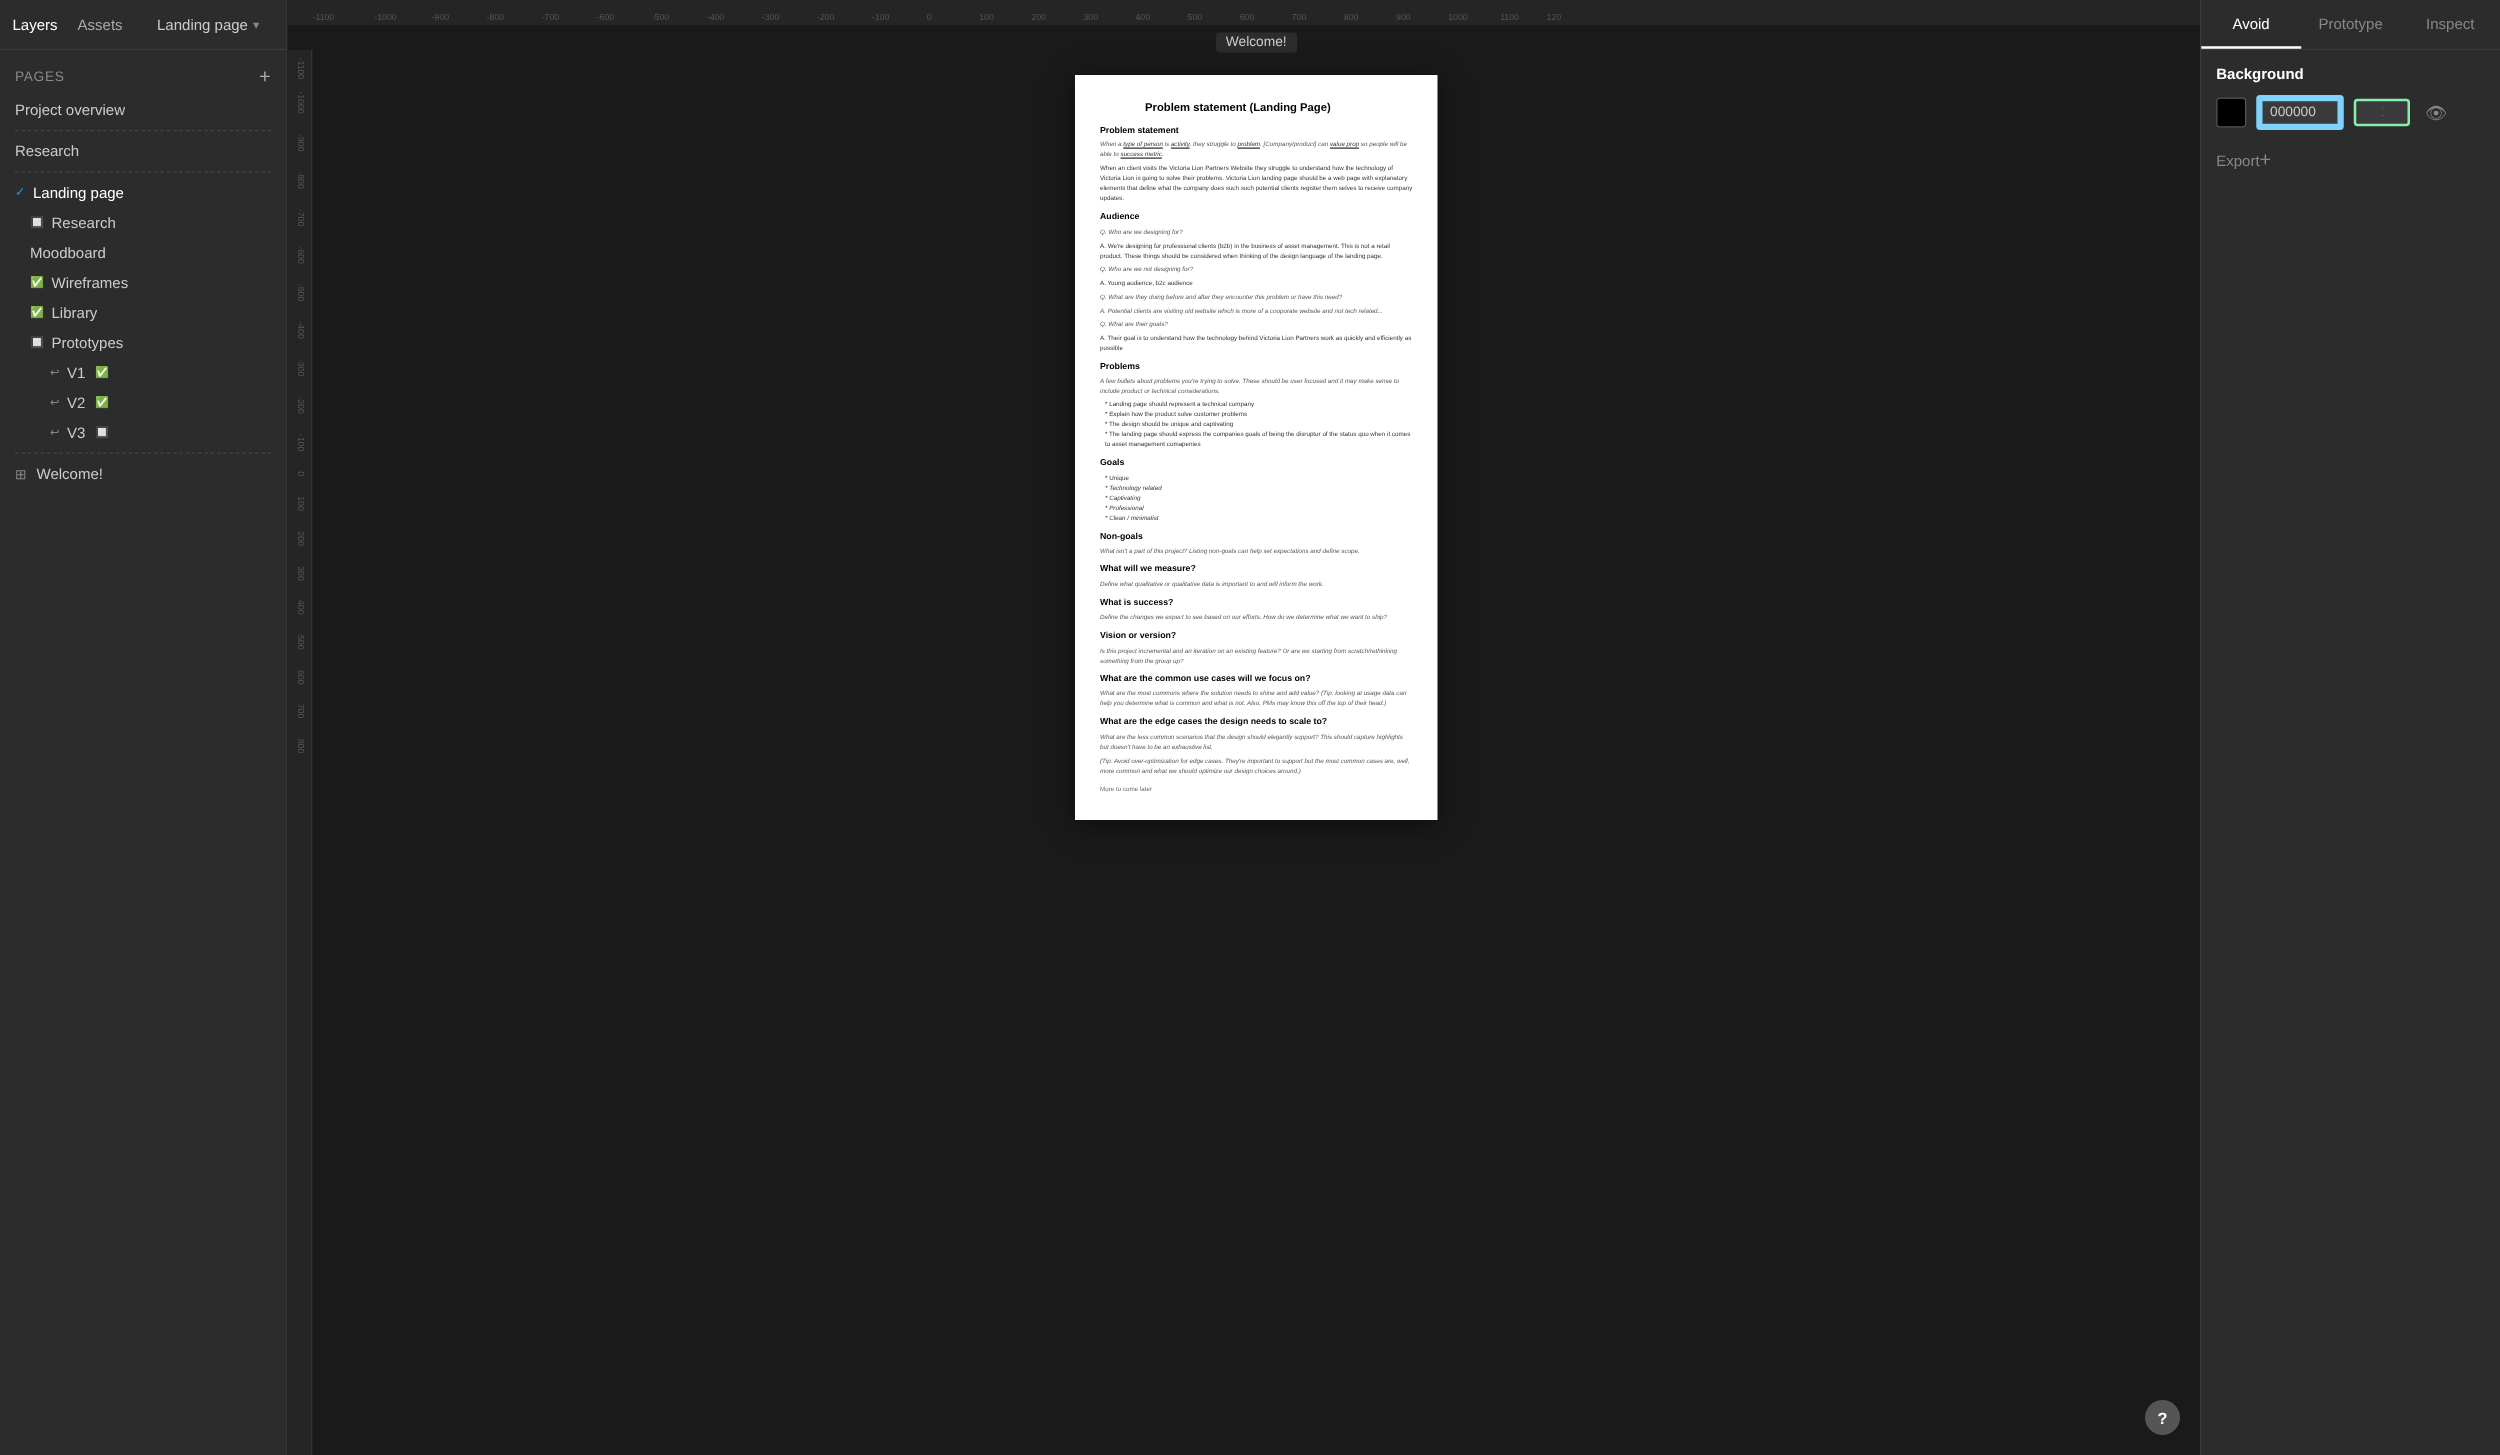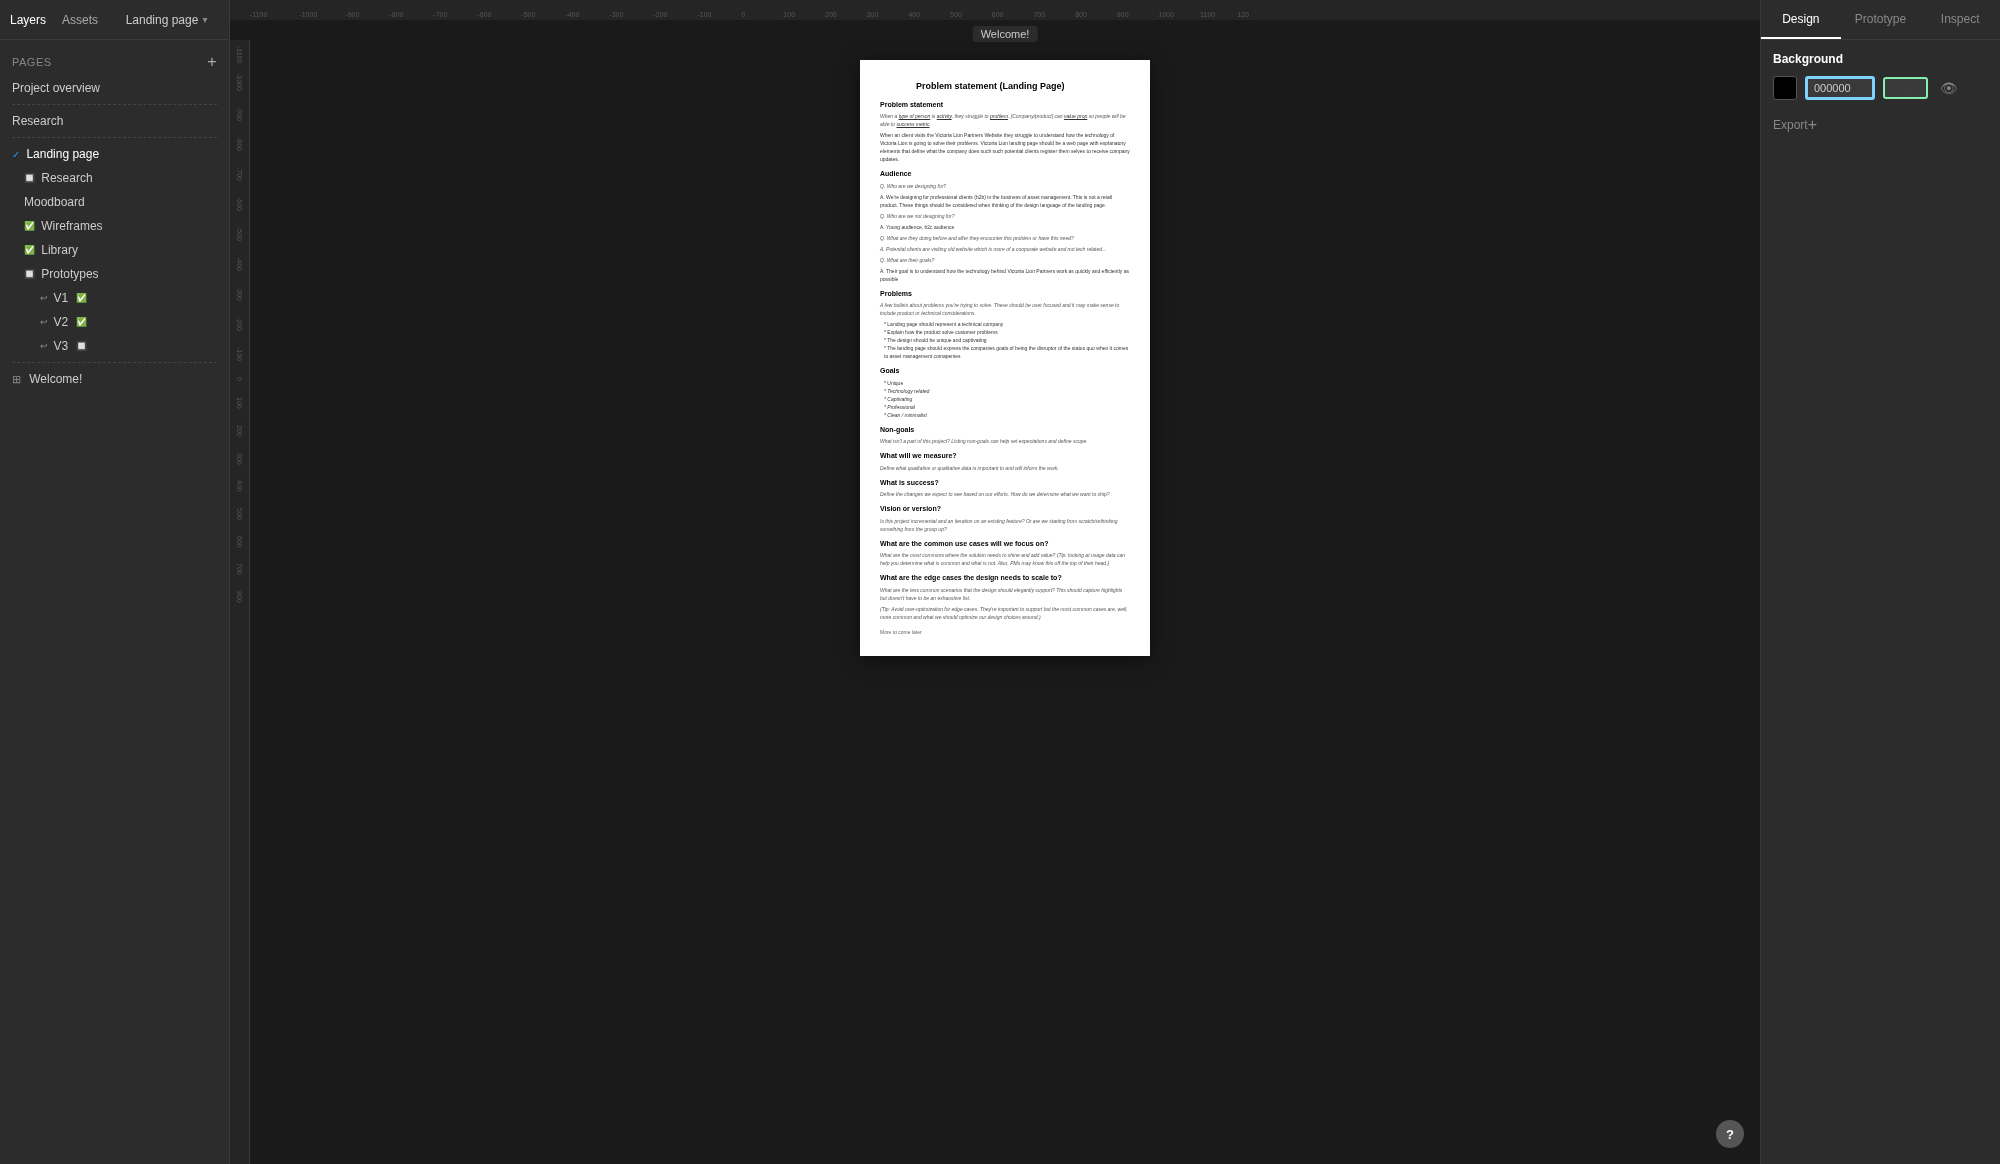--- a/index.html
+++ b/index.html
@@ -223,21 +223,21 @@
 
     .color-swatch {
       width: 24px;
       height: 24px;
       border-radius: 3px;
       border: 1px solid #555;
     }
 
     .hex-input {
       background: #3a3a3a;
-      border: 3px solid #7dd3fc;
+      border: 5px solid #7dd3fc;
       color: #ccc;
       font-size: 11px;
       padding: 3px 6px;
       border-radius: 3px;
       width: 70px;
     }
 
     .opacity-input {
       background: #3a3a3a;
       border: 2px solid #86efac;
@@ -527,21 +527,21 @@
         <div class="doc-footer">More to come later</div>
       </div>
 
       <div class="help-btn">?</div>
     </div>
   </div>
 </div>
 
 <div id="right-panel">
   <div id="right-tabs">
-    <div class="right-tab active">Design</div>
+    <div class="right-tab active">Avoid</div>
     <div class="right-tab">Prototype</div>
     <div class="right-tab">Inspect</div>
   </div>
 
   <div id="design-panel">
     <div class="panel-section-title">Background</div>
 
     <div class="bg-row">
       <div class="color-swatch" style="background:#000;"></div>
       <input class="hex-input" type="text" value="000000" style="">

